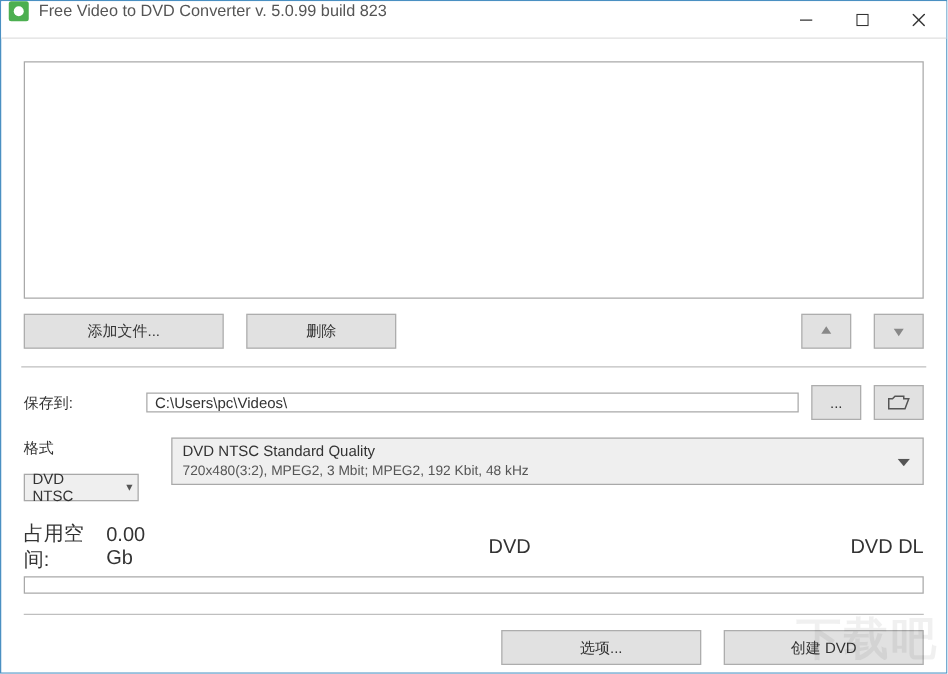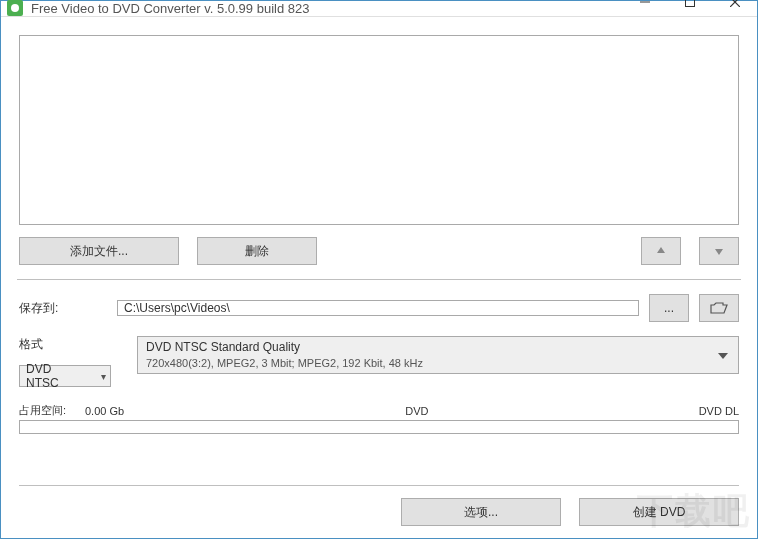--- a/index.html
+++ b/index.html
@@ -14,25 +14,25 @@
   }
   .window {
     border: 1px solid #4a90c2;
     width: 758px;
     height: 539px;
     display: flex;
     flex-direction: column;
     background: #fff;
   }
   .titlebar {
-    height: 16px;
+    height: 47px;
     background: #fff;
     border-bottom: 1px solid #e0e0e0;
     display: flex;
-    align-items: flex-end;
+    align-items: flex-start;
     padding-left: 6px;
   }
   .app-icon {
     width: 16px; height: 16px;
     background: #4CAF50;
     border-radius: 2px;
     display: flex; align-items: center; justify-content: center;
     margin-right: 8px;
   }
   .app-icon-inner {
@@ -136,21 +136,21 @@
   .quality-text .line1 { color: #333; }
   .quality-text .line2 { color: #555; font-size: 11px; }
   .quality-chev {
     position: absolute;
     right: 10px; top: 50%;
     transform: translateY(-50%);
   }
   .space-row {
     display: flex;
     align-items: center;
-    font-size: 11px;
+    font-size: 16px;
     margin-bottom: 2px;
   }
   .space-row .sl { width: 66px; }
   .space-bar-wrap {
     border: 1px solid #a9a9a9;
     height: 14px;
     background: #fff;
     margin-bottom: 16px;
   }
   .bottom-row {

